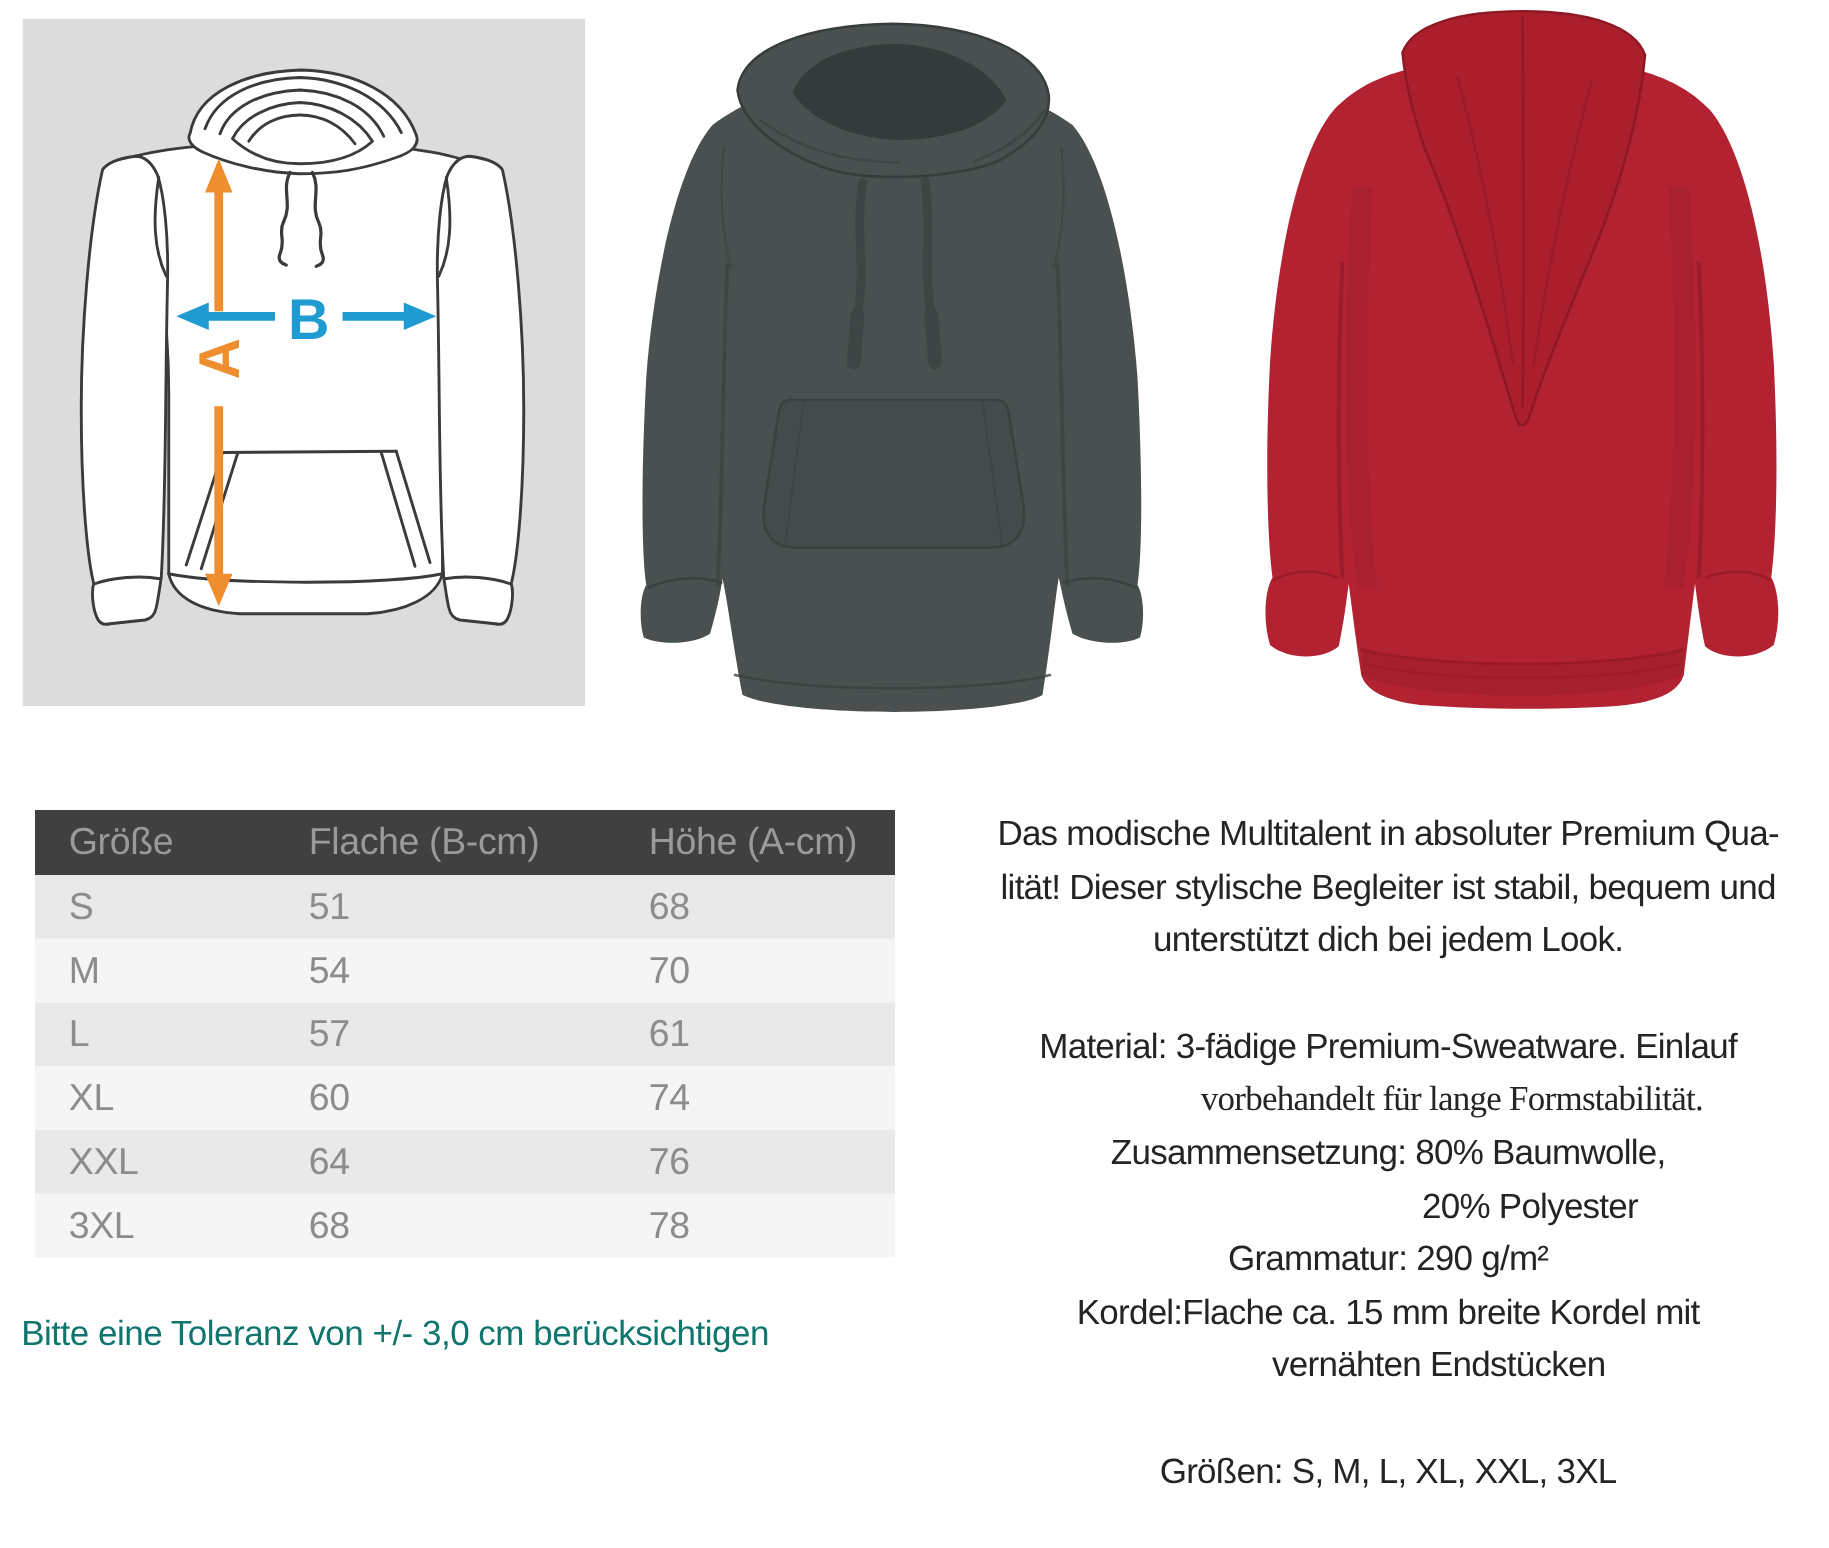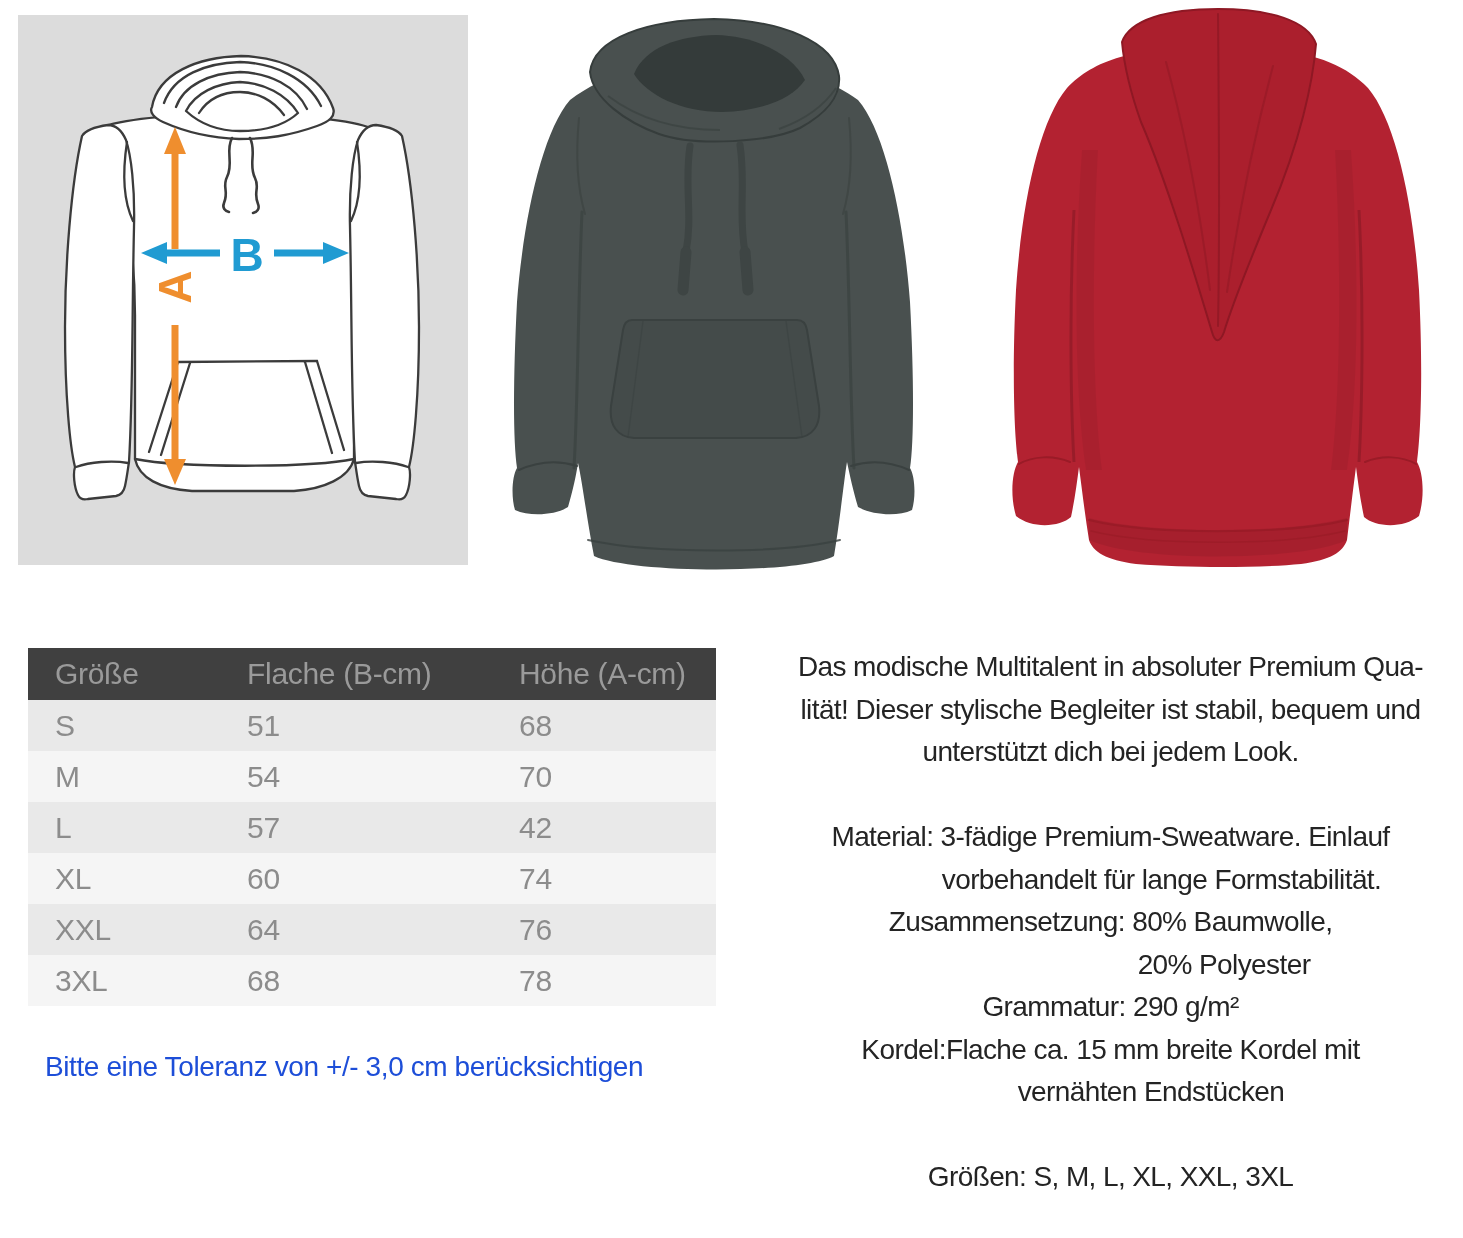--- a/index.html
+++ b/index.html
@@ -25,30 +25,30 @@
     height:52px;font-weight:400;text-align:left;color:#9a9a9a;
     background:#404040;padding:0 0 0 27px;
   }
   .size-table td{
     height:51px;color:#8c8c8c;text-align:left;padding:0 0 0 27px;
   }
   .size-table tbody tr:nth-child(odd){background:#e9e9e9;}
   .size-table tbody tr:nth-child(even){background:#f5f5f5;}
   
   .tolerance-note{
-    position:absolute;left:45px;top:1051px;
-    font-size:28px;color:#1d4ed8;letter-spacing:-0.4px;white-space:nowrap;
+    position:absolute;left:17px;top:1051px;
+    font-size:28px;color:#0f766e;letter-spacing:-0.4px;white-space:nowrap;
   }
   
   .description{
     position:absolute;left:758px;top:646px;width:705px;
     font-size:28px;color:#242424;letter-spacing:-0.6px;
   }
   .desc-line{height:42.5px;line-height:42.5px;white-space:nowrap;text-align:center;}
-  .desc-line.ind1{padding-left:102px;}
+  .desc-line.ind1{padding-left:102px;font-family:Liberation Serif, serif;}
   .desc-line.ind2{padding-left:227px;}
   .desc-line.ind3{padding-left:81px;}
   .spacer{height:42.5px;}
 </style>
 </head>
 <body>
 
 <div class="canvas">
 
   <div class="diagram-wrap">
@@ -185,21 +185,21 @@
           <td>68</td>
         </tr>
         <tr>
           <td>M</td>
           <td>54</td>
           <td>70</td>
         </tr>
         <tr>
           <td>L</td>
           <td>57</td>
-          <td>42</td>
+          <td>61</td>
         </tr>
         <tr>
           <td>XL</td>
           <td>60</td>
           <td>74</td>
         </tr>
         <tr>
           <td>XXL</td>
           <td>64</td>
           <td>76</td>

